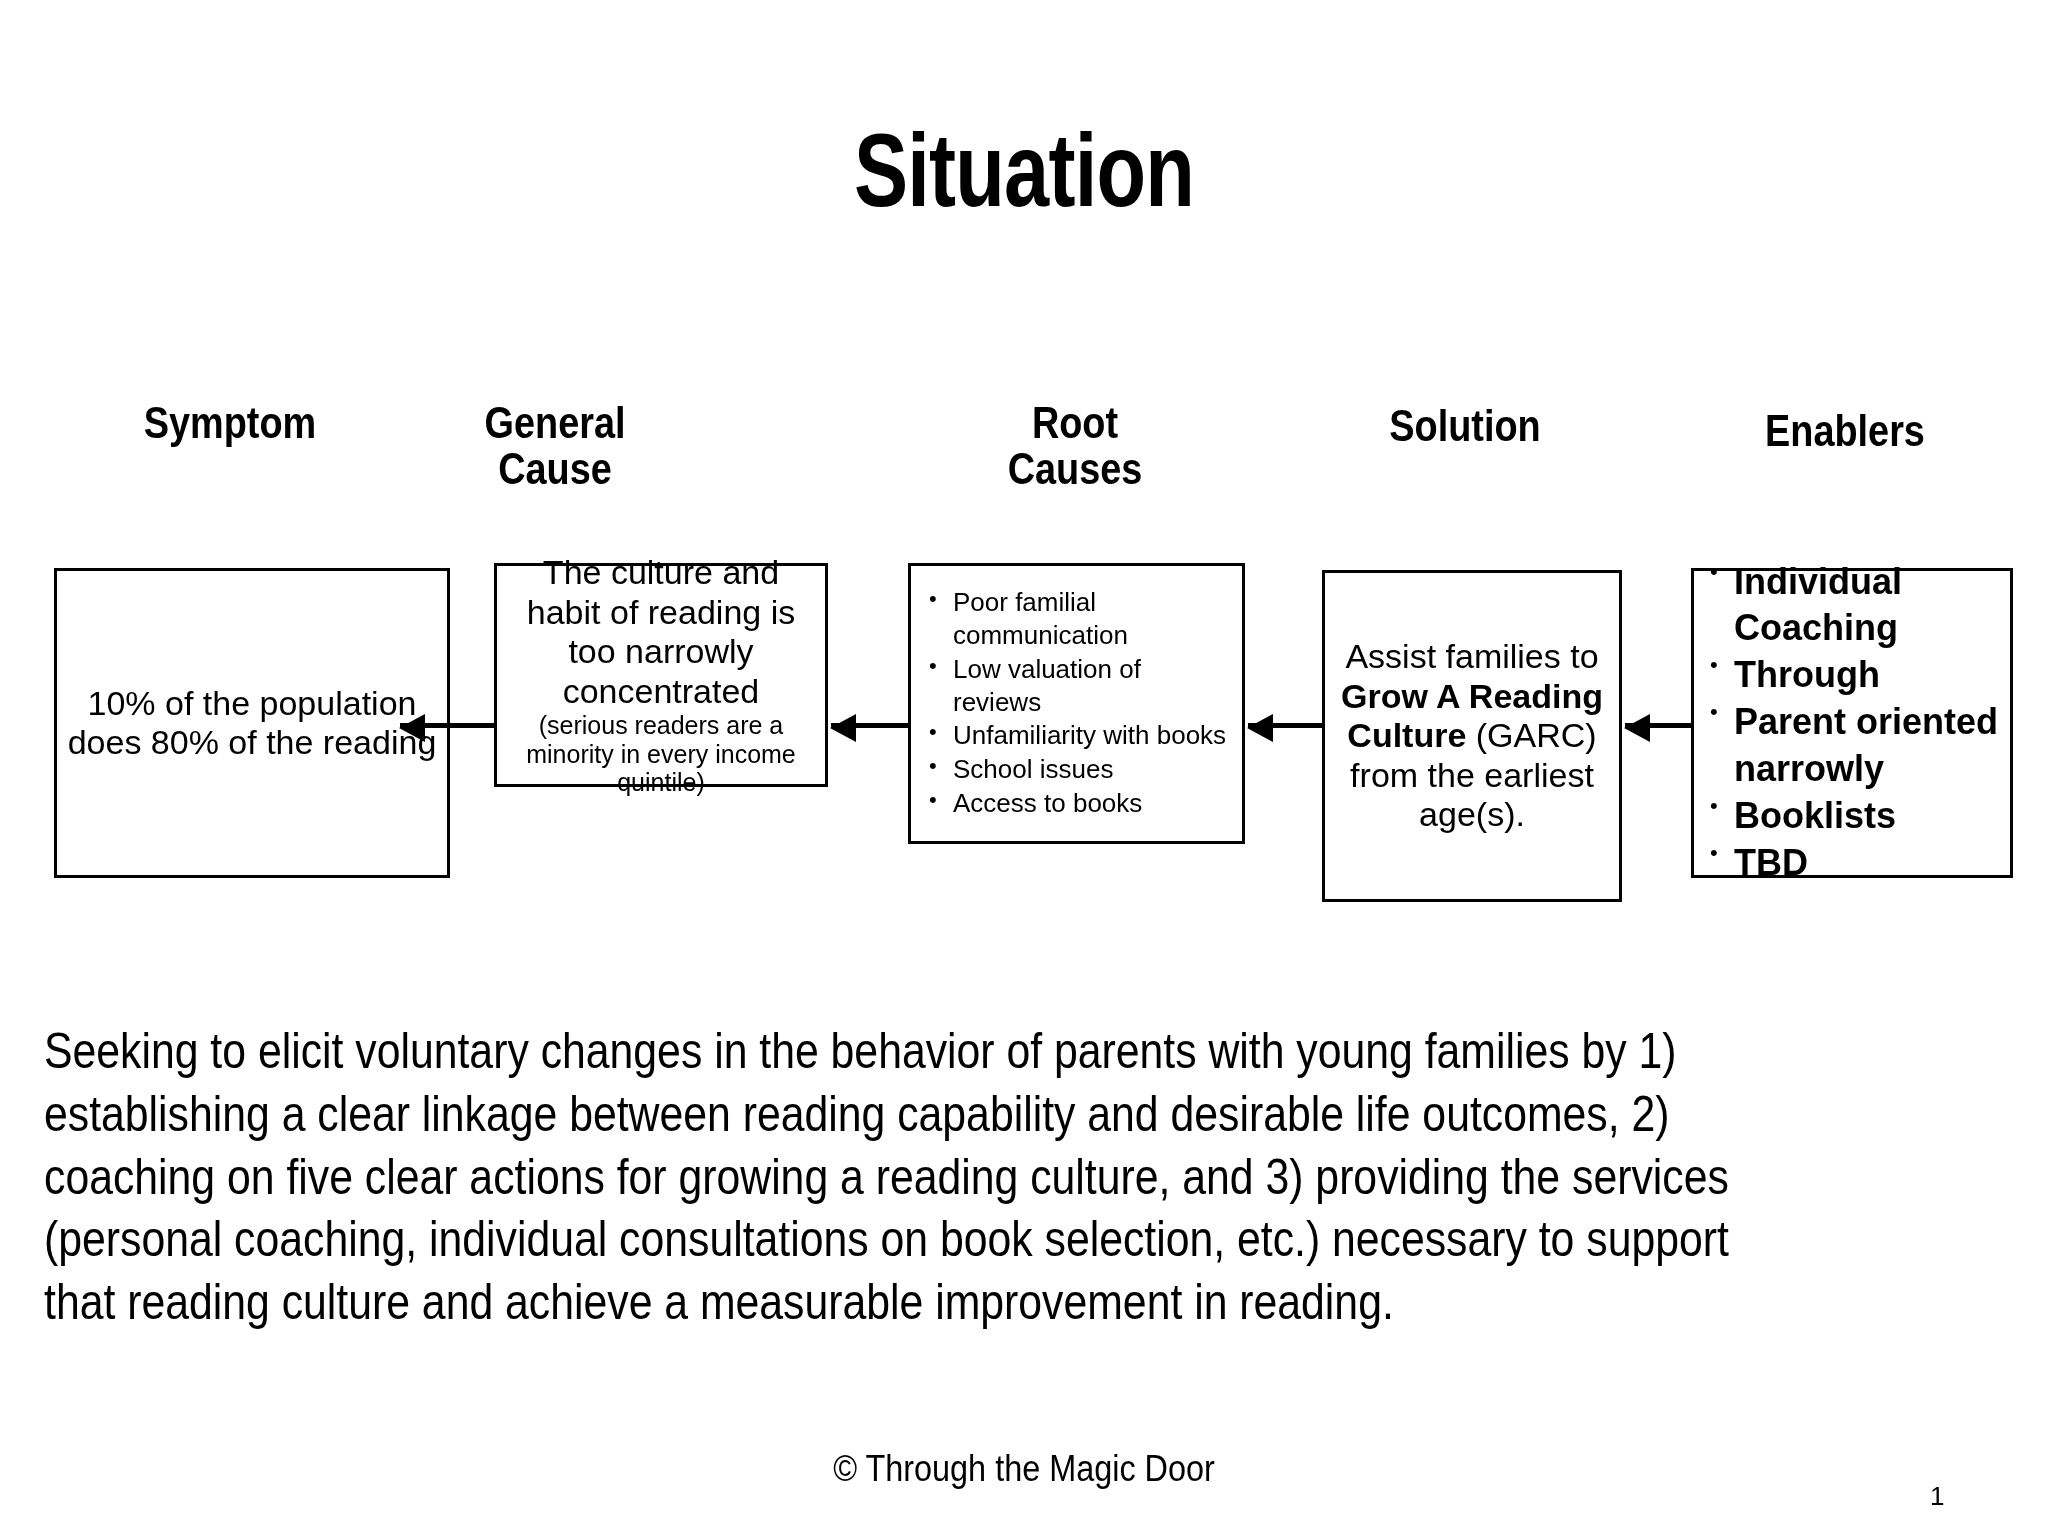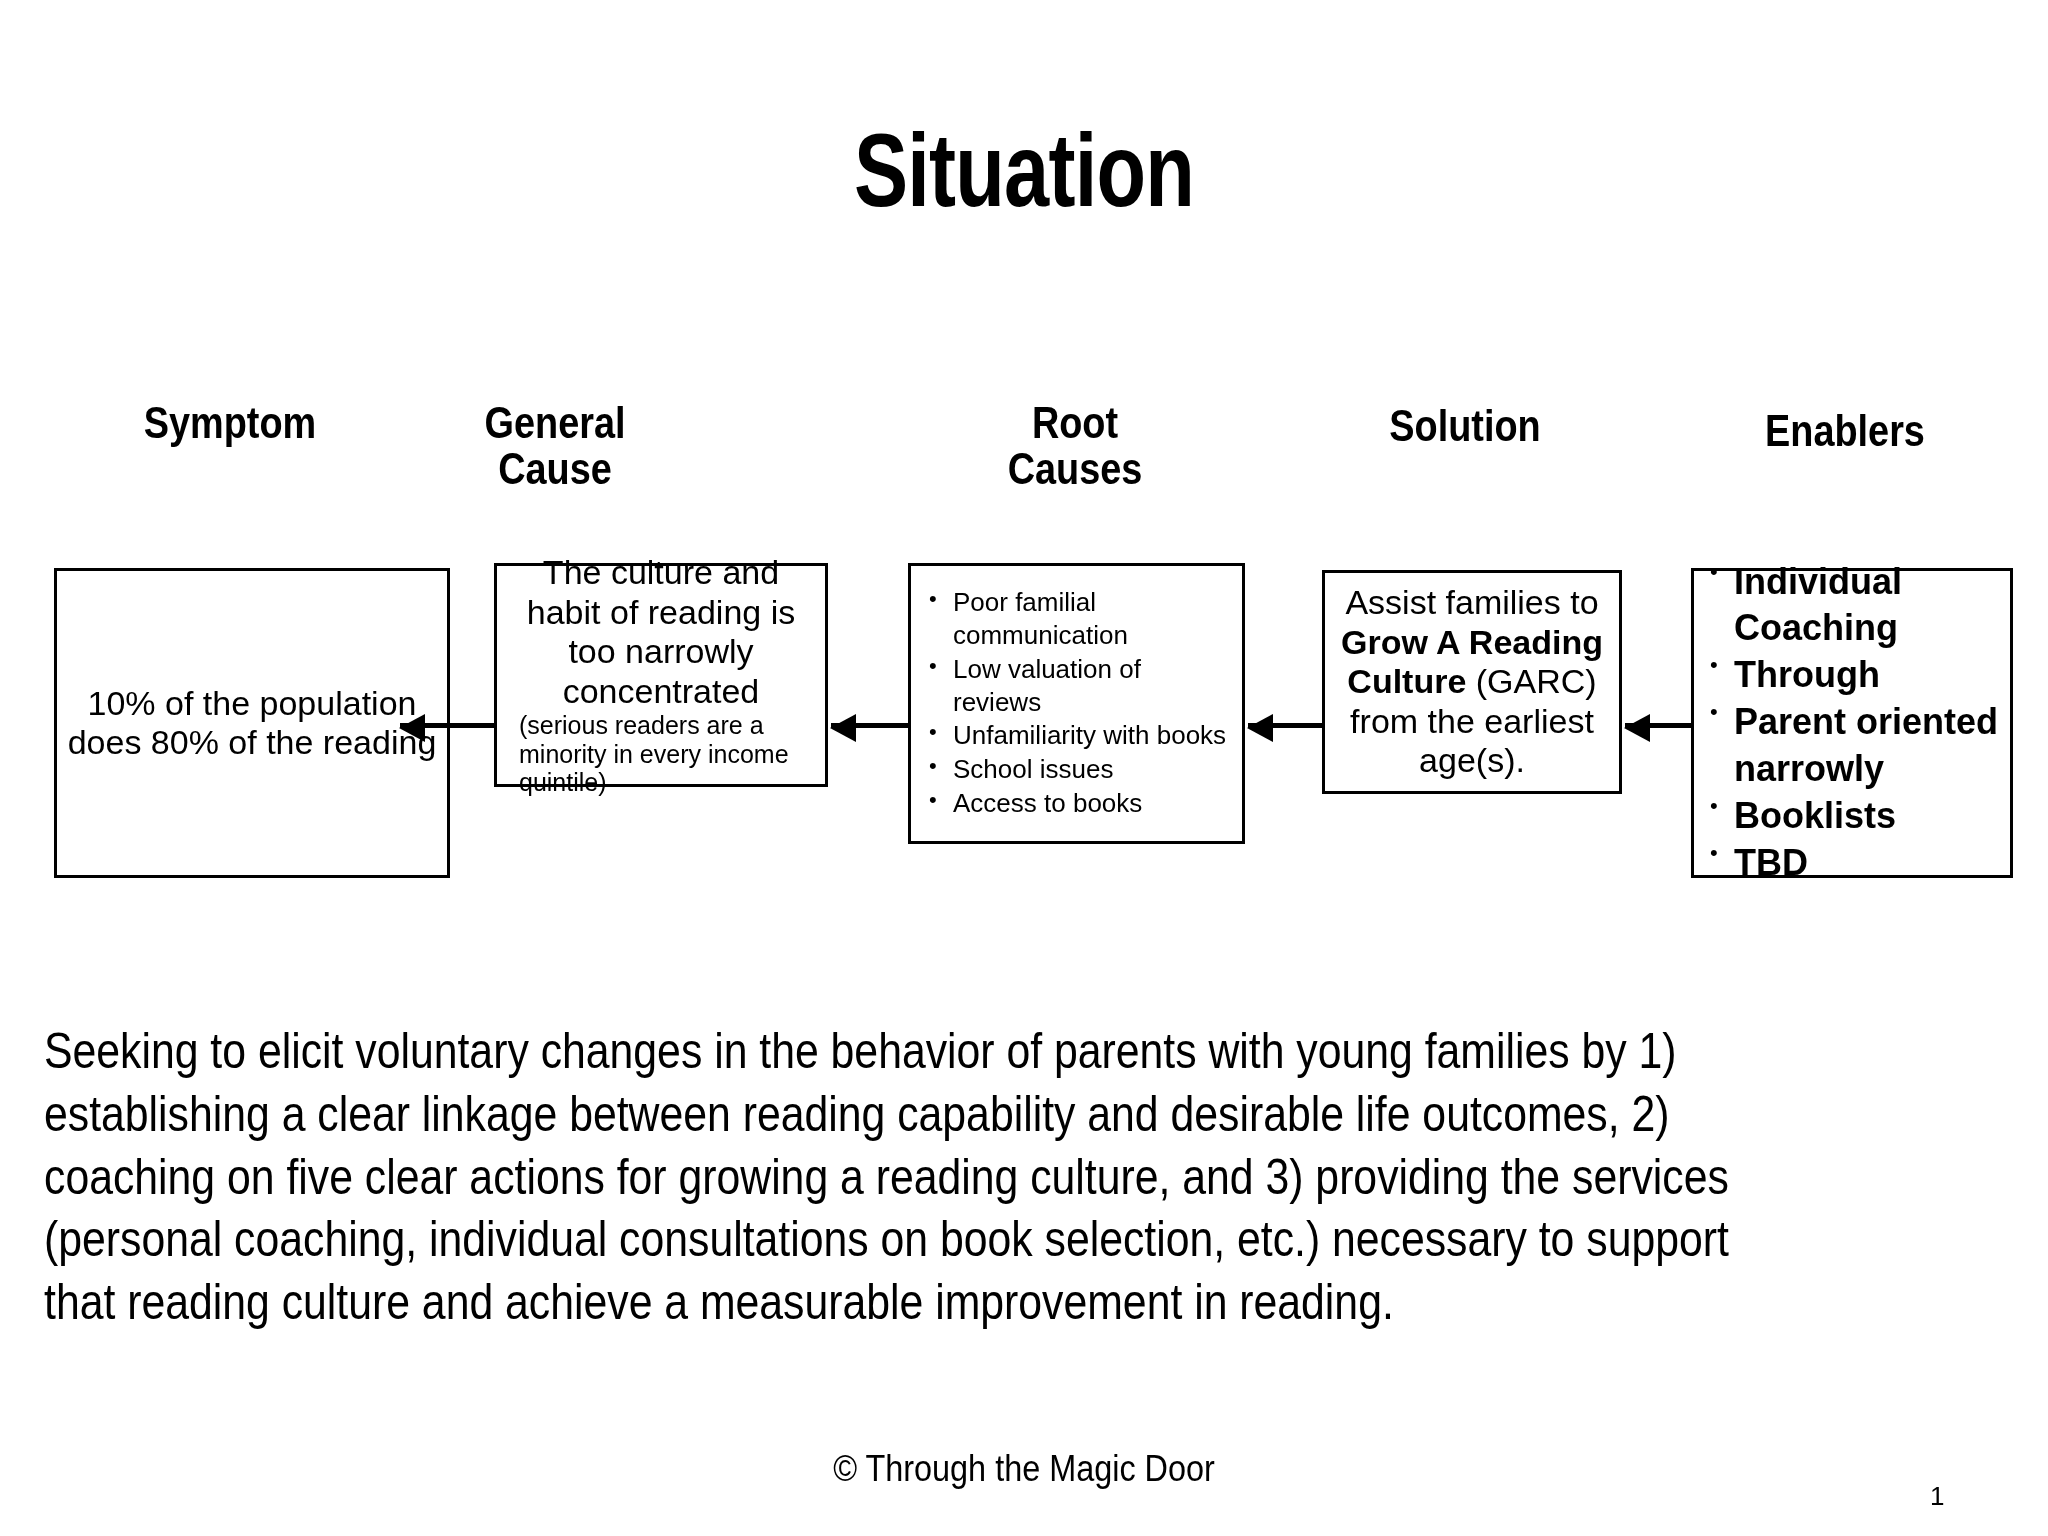--- a/index.html
+++ b/index.html
@@ -52,20 +52,21 @@
     flex-direction: column;
     justify-content: center;
   }
   .box-text {
     text-align: center;
     font-size: 34px;
     line-height: 1.16;
     padding: 0 6px;
   }
   .box-subtext {
+    text-align: center;
     font-size: 25px;
     line-height: 1.14;
     padding: 0 22px;
   }
   .bullet-list {
     list-style: none;
     margin: 0;
     padding: 0 6px 0 16px;
     font-size: 26px;
     line-height: 1.26;
@@ -189,21 +190,21 @@
     <li>Poor familial communication</li>
     <li>Low valuation of reviews</li>
     <li>Unfamiliarity with books</li>
     <li>School issues</li>
     <li>Access to books</li>
   </ul>
 </div>
 
 <div class="arrow" style="left:1248px; top:723px; width:76px;"></div>
 
-<div class="flow-box" style="left:1322px; top:570px; width:300px; height:224px;">
+<div class="flow-box" style="left:1322px; top:570px; width:300px; height:332px;">
   <div class="box-text">
     <span>Assist families to </span><span class="strong-inline">Grow A Reading Culture</span><span> (GARC) from the earliest age(s).</span>
   </div>
 </div>
 
 <div class="arrow" style="left:1625px; top:723px; width:66px;"></div>
 
 <div class="flow-box" style="left:1691px; top:568px; width:322px; height:310px;">
   <ul class="bullet-list bold">
     <li>Individual Coaching</li>

